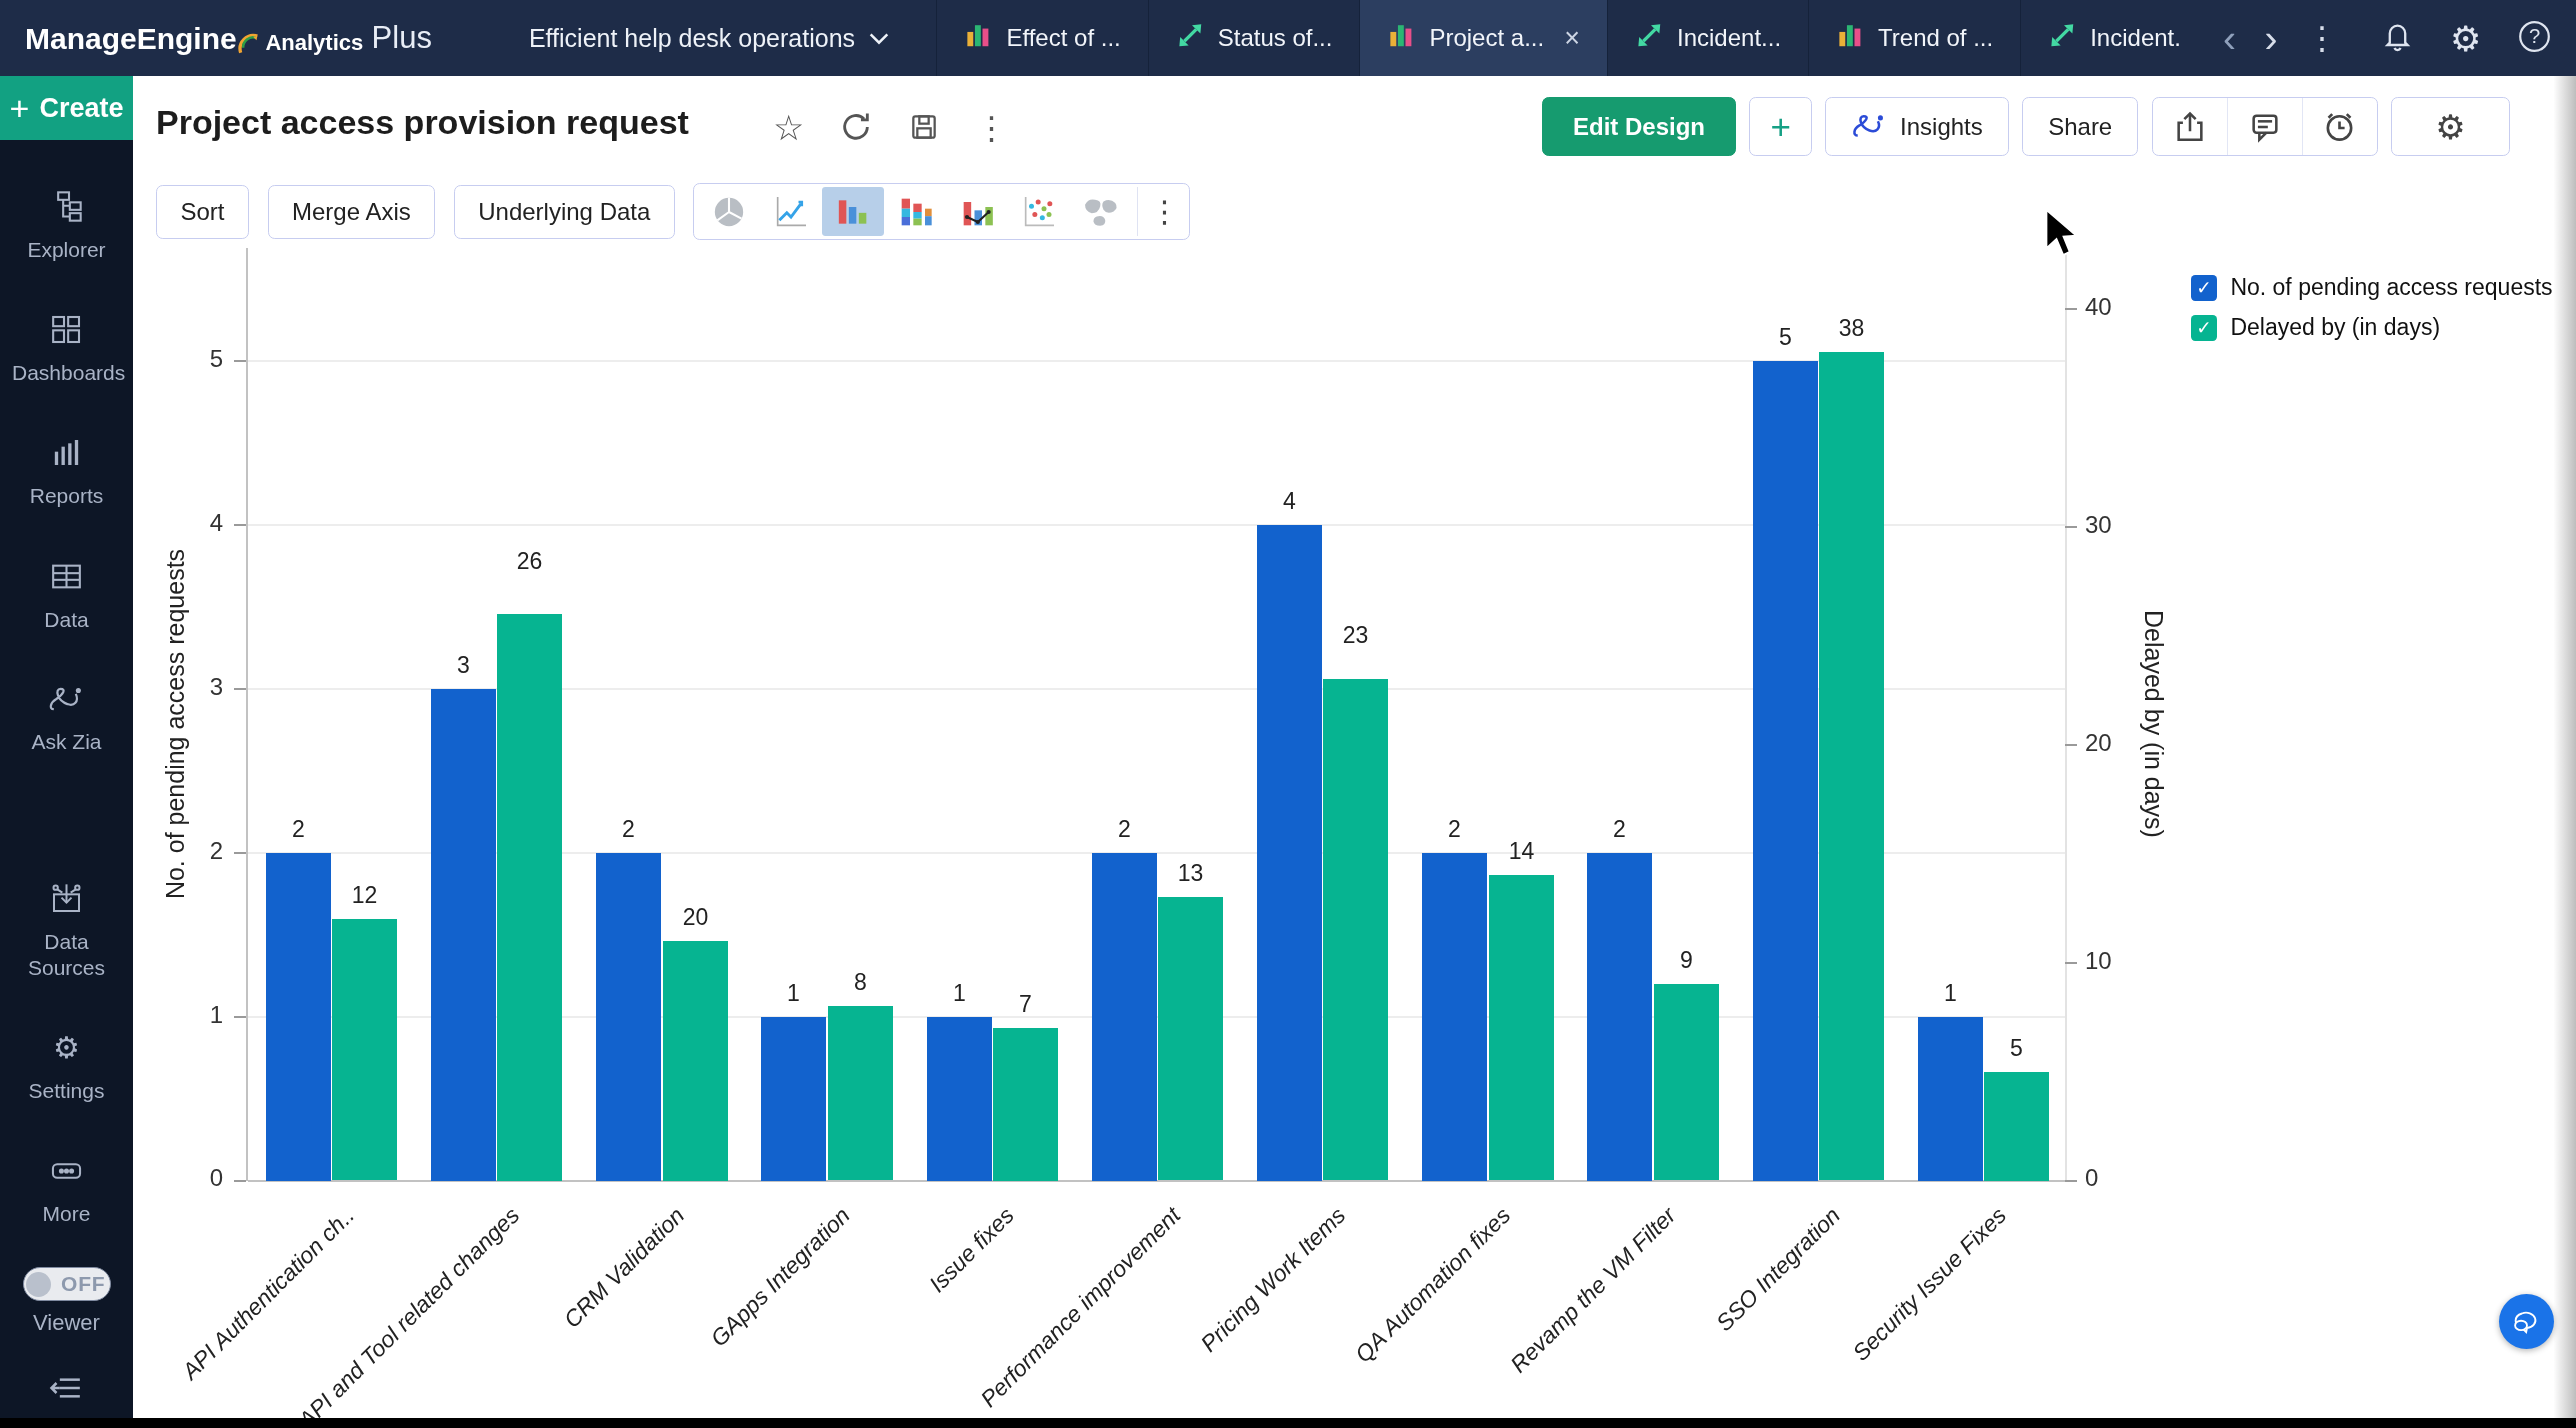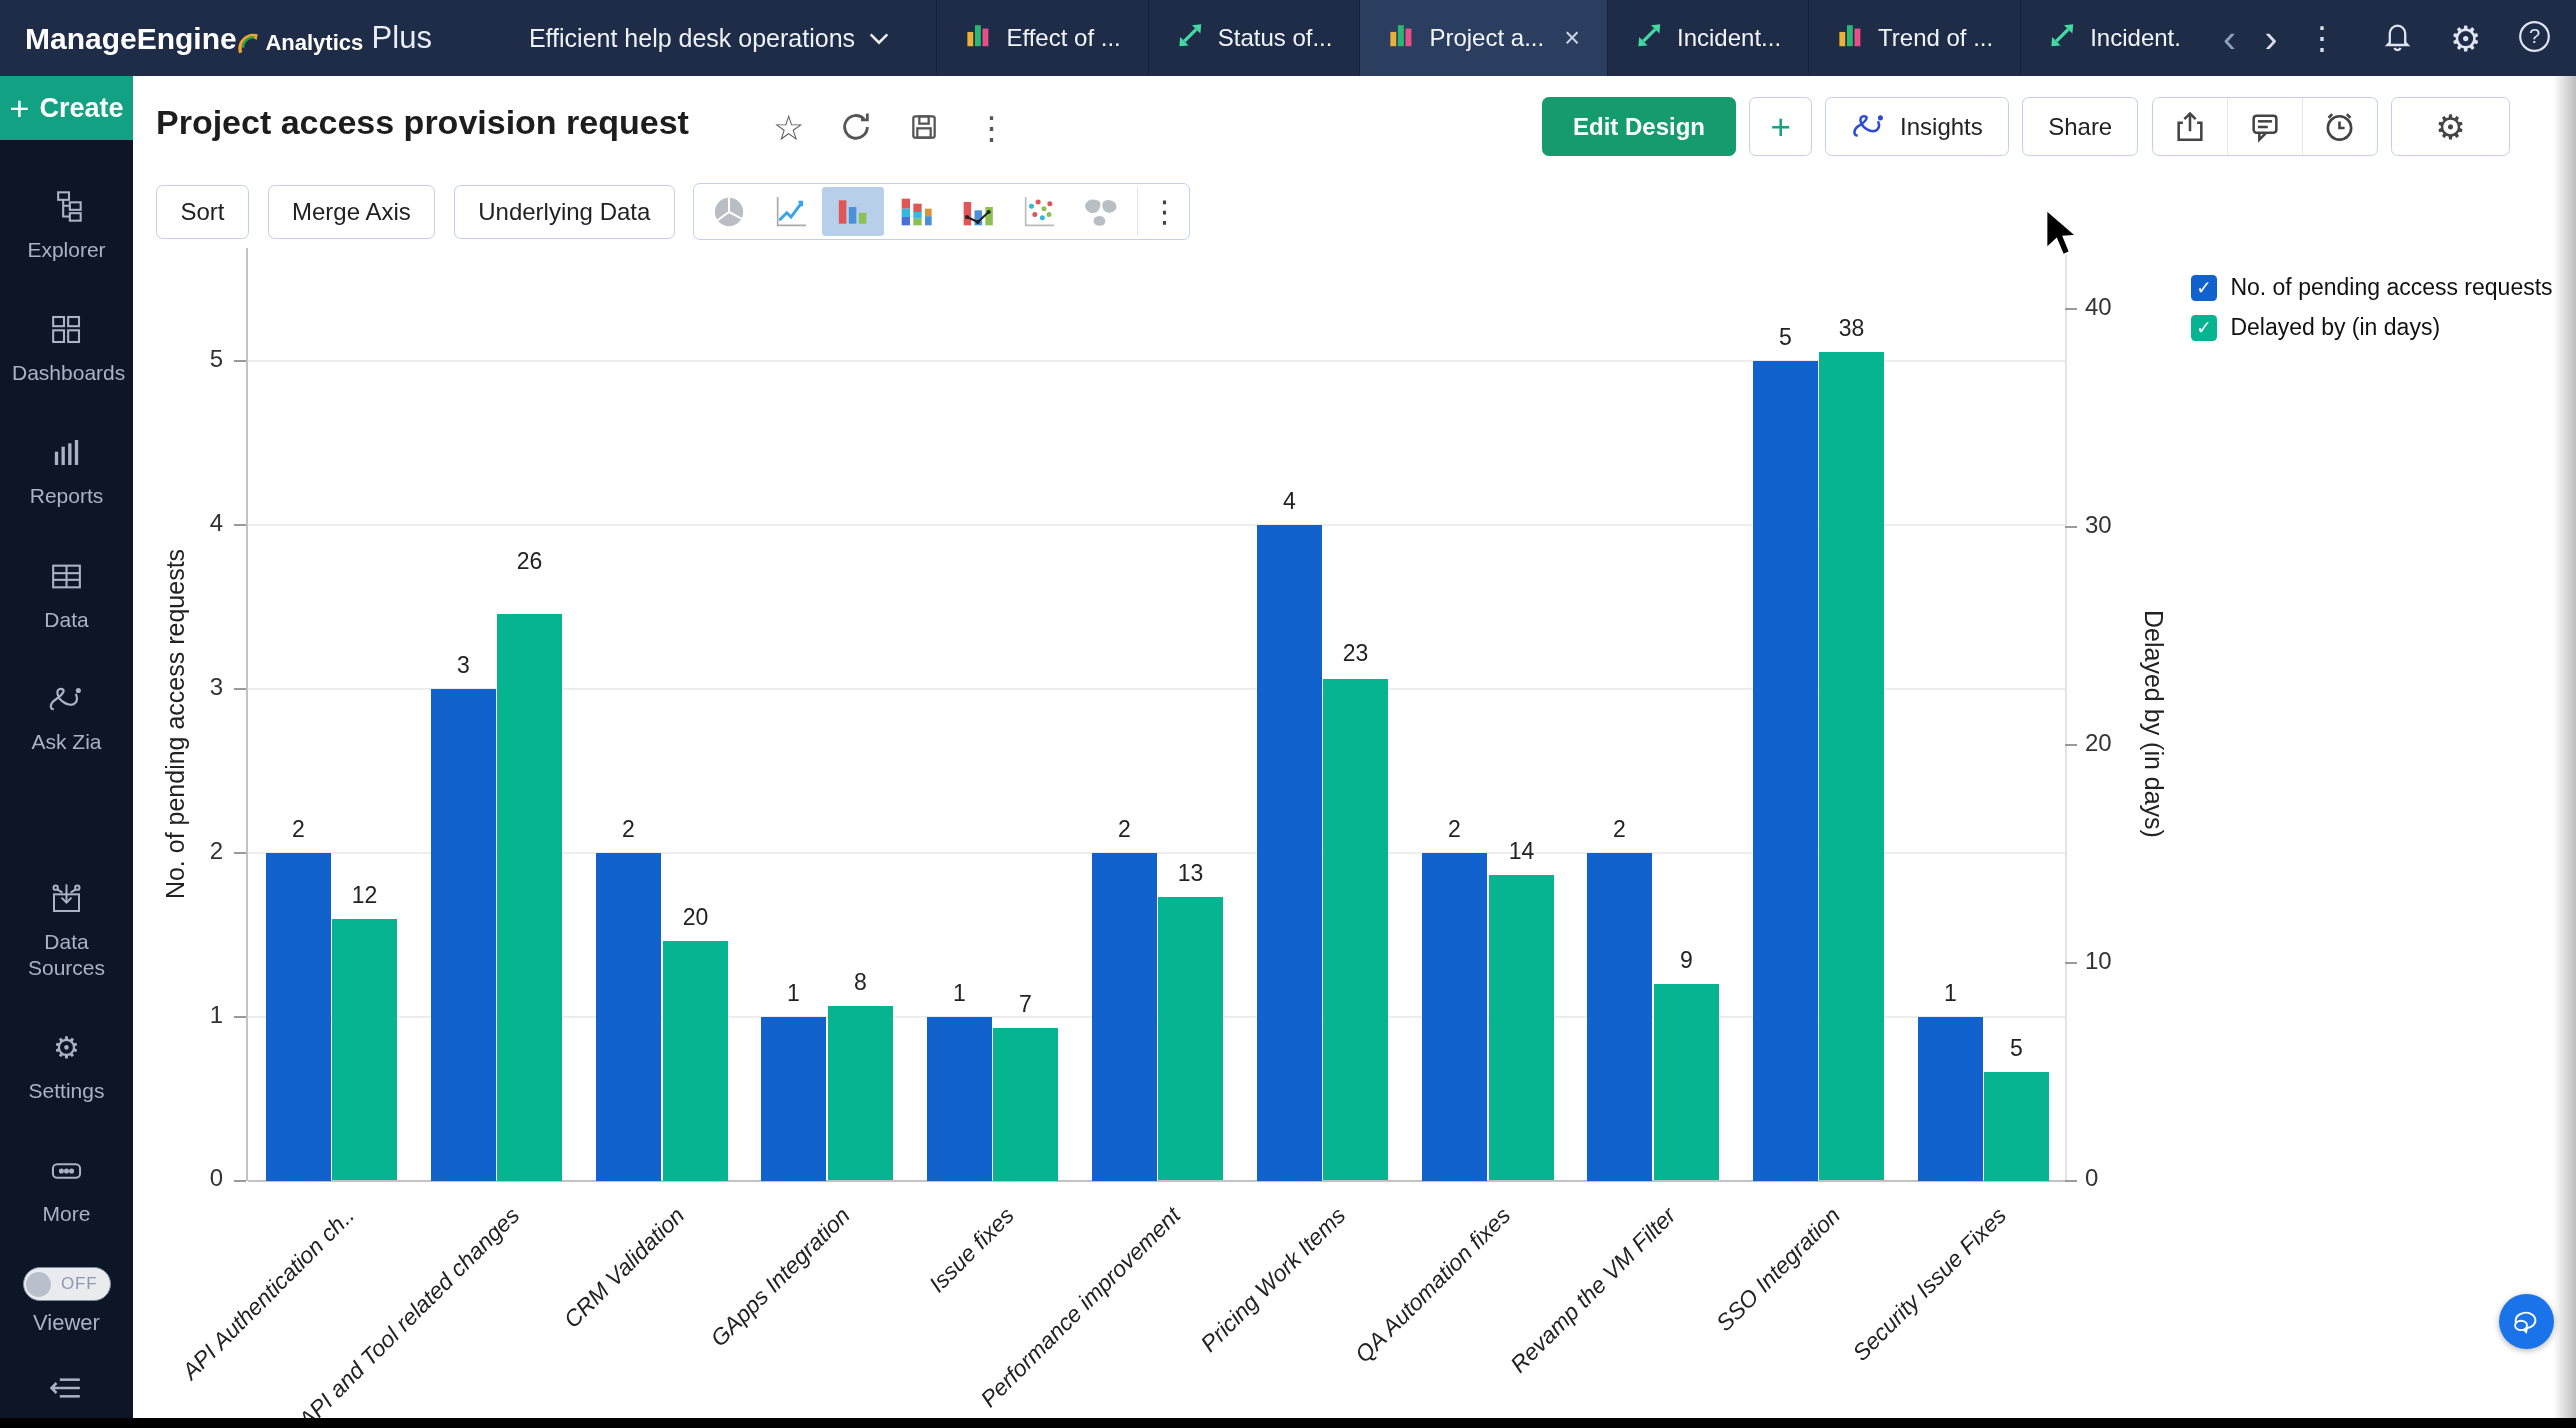--- a/index.html
+++ b/index.html
@@ -25,21 +25,21 @@
   
   .sidebar{position:absolute;top:76px;left:0;width:133px;height:1343px;background:#0d1626;display:flex;flex-direction:column;align-items:center;z-index:20;}
   .create-btn{width:133px;height:64px;background:#12a182;color:#fff;font-size:27px;font-weight:bold;display:flex;align-items:center;justify-content:center;gap:10px;cursor:pointer;}
   .create-btn .plus{font-size:34px;font-weight:normal;}
   .side-items{display:flex;flex-direction:column;align-items:center;width:100%;}
   .side-item{margin-top:49px;display:flex;flex-direction:column;align-items:center;gap:6.7px;color:#a9b3c6;font-size:21px;text-align:center;line-height:1.25;cursor:pointer;}
   .side-item.gap-top{margin-top:126px;}
   .side-bottom{margin-top:auto;margin-bottom:13.4px;display:flex;flex-direction:column;align-items:center;gap:8.4px;}
   .toggle{width:86px;height:32px;border:1.7px solid #7f8aa0;border-radius:18.5px;background:#e9ebef;display:flex;align-items:center;cursor:pointer;}
   .toggle .knob{width:25px;height:25px;border-radius:50%;background:#b9c0cc;margin-left:2.5px;}
-  .toggle .state{color:#8d99ad;font-size:17px;margin-left:10px;letter-spacing:0.8px;}
+  .toggle .state{color:#8d99ad;font-size:21px;margin-left:10px;letter-spacing:0.8px;font-weight:bold;}
   .viewer-label{color:#a9b3c6;font-size:22px;}
   .collapse{margin-top:28.6px;cursor:pointer;}
 
   
   .page-title{position:absolute;left:156px;top:103px;font-size:34px;font-weight:bold;color:#1d1d1d;z-index:5;}
   .title-icons{position:absolute;left:773px;top:108px;display:flex;align-items:center;gap:35px;color:#555;z-index:5;}
   .title-icons .star{font-size:35px;}
   .title-icons .kebab{font-size:32px;}
   .actions{position:absolute;right:66px;top:97px;display:flex;align-items:center;gap:13.4px;z-index:5;}
   .btn{height:57px;border:1.7px solid #c7cdf0;border-radius:6.7px;background:#fff;color:#222;font-size:24px;display:flex;align-items:center;justify-content:center;padding:0 25px;cursor:pointer;white-space:nowrap;}
@@ -460,21 +460,21 @@
       <div class="bar-value" style="left: 993px; top: 991px; width: 65px;">7</div>
       <div class="cat-label" style="top: 1202px; right: 1575px;">Issue fixes</div>
       <div class="bar" style="left: 1092px; top: 853px; width: 65px; height: 328px; background: rgb(18, 98, 205);"></div>
       <div class="bar-value" style="left: 1092px; top: 816px; width: 65px;">2</div>
       <div class="bar" style="left: 1158px; top: 897px; width: 65px; height: 283px; background: rgb(6, 180, 145);"></div>
       <div class="bar-value" style="left: 1158px; top: 860px; width: 65px;">13</div>
       <div class="cat-label" style="top: 1202px; right: 1409px;">Performance improvement</div>
       <div class="bar" style="left: 1257px; top: 525px; width: 65px; height: 656px; background: rgb(18, 98, 205);"></div>
       <div class="bar-value" style="left: 1257px; top: 488px; width: 65px;">4</div>
       <div class="bar" style="left: 1323px; top: 679px; width: 65px; height: 501px; background: rgb(6, 180, 145);"></div>
-      <div class="bar-value" style="left: 1323px; top: 640px; width: 65px;">23</div>
+      <div class="bar-value" style="left: 1323px; top: 622px; width: 65px;">23</div>
       <div class="cat-label" style="top: 1202px; right: 1244px;">Pricing Work Items</div>
       <div class="bar" style="left: 1422px; top: 853px; width: 65px; height: 328px; background: rgb(18, 98, 205);"></div>
       <div class="bar-value" style="left: 1422px; top: 816px; width: 65px;">2</div>
       <div class="bar" style="left: 1489px; top: 875px; width: 65px; height: 305px; background: rgb(6, 180, 145);"></div>
       <div class="bar-value" style="left: 1489px; top: 838px; width: 65px;">14</div>
       <div class="cat-label" style="top: 1202px; right: 1079px;">QA Automation fixes</div>
       <div class="bar" style="left: 1587px; top: 853px; width: 65px; height: 328px; background: rgb(18, 98, 205);"></div>
       <div class="bar-value" style="left: 1587px; top: 816px; width: 65px;">2</div>
       <div class="bar" style="left: 1654px; top: 984px; width: 65px; height: 196px; background: rgb(6, 180, 145);"></div>
       <div class="bar-value" style="left: 1654px; top: 947px; width: 65px;">9</div>

